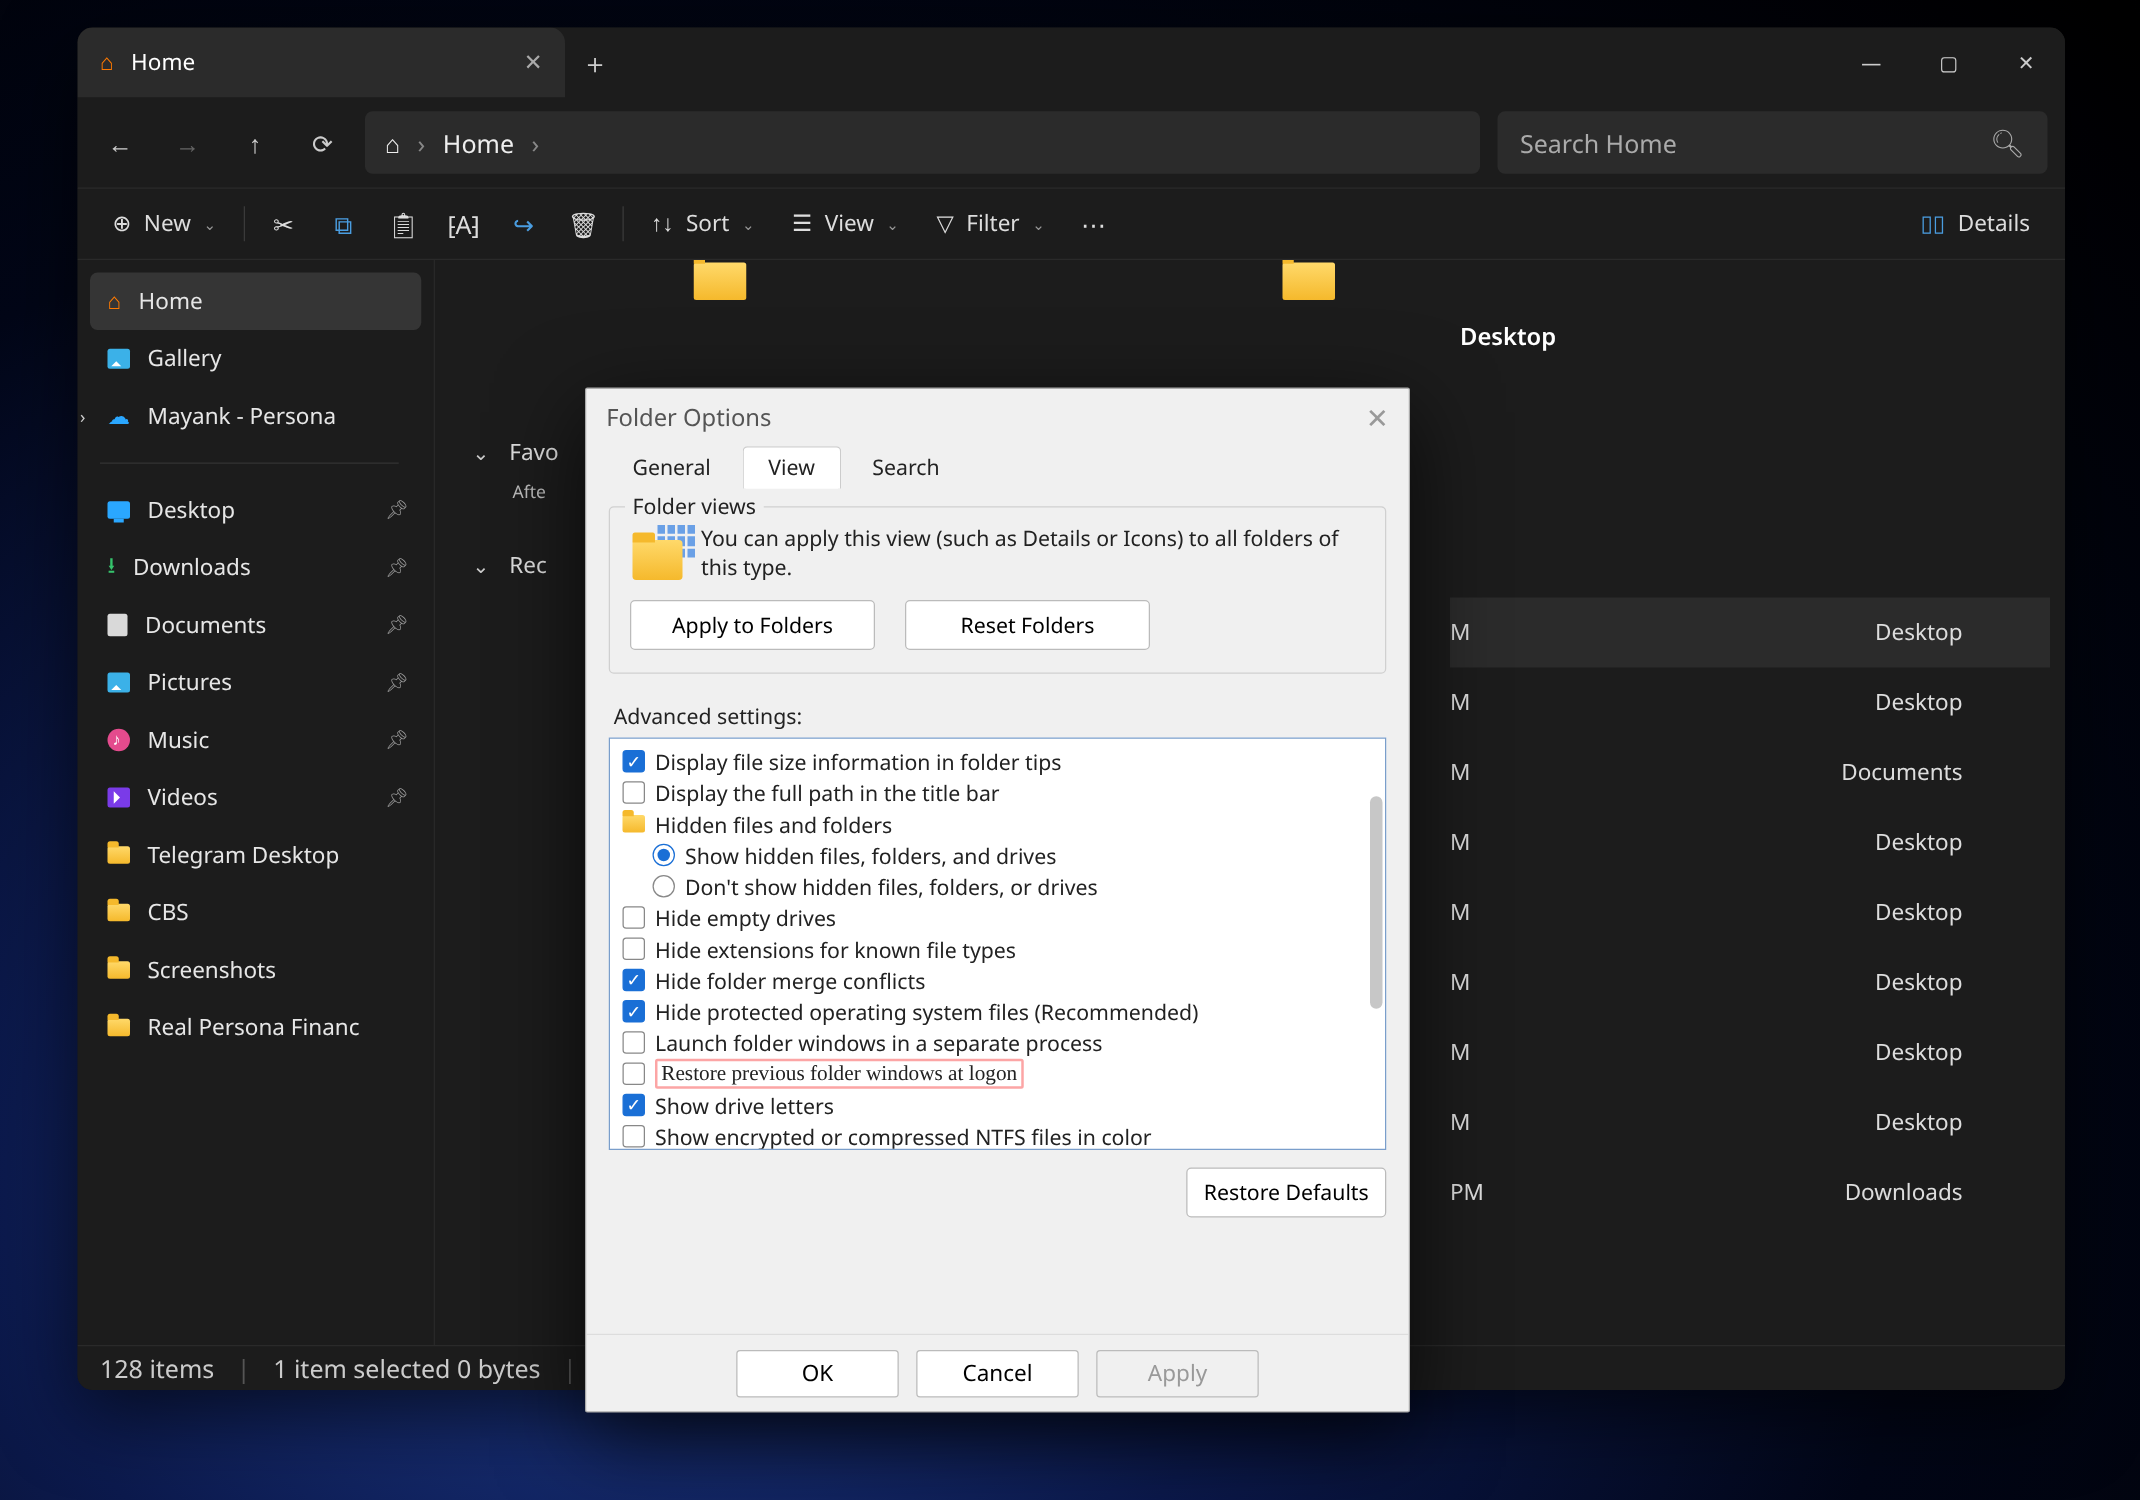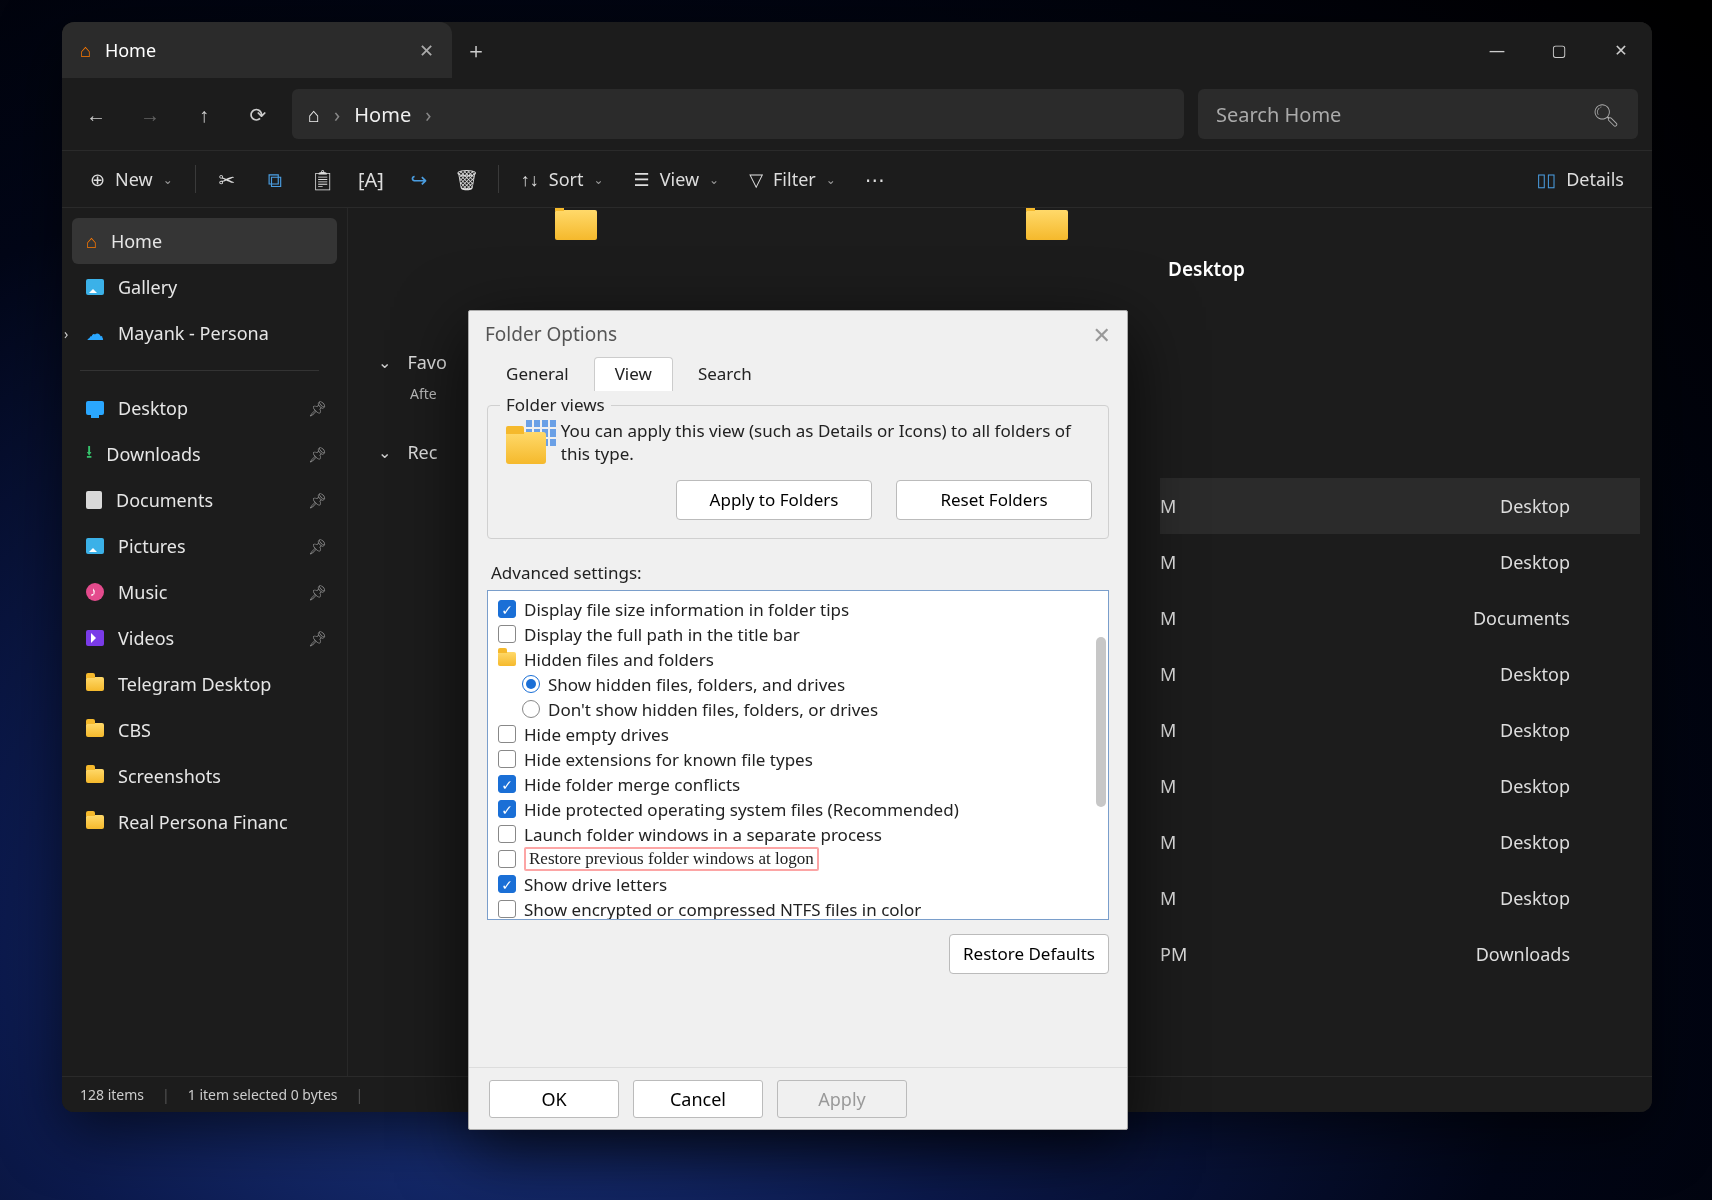--- a/index.html
+++ b/index.html
@@ -67,21 +67,21 @@
   position: absolute; right: 12px; height: 56px; width: 480px;
   display: flex; align-items: center; justify-content: space-between;
   font-size: 18px; padding-right: 70px;
 }
 .section-hdr { position: absolute; left: 30px; display: flex; align-items: center; gap: 16px; font-size: 18px; }
 .section-hdr .ch { font-size: 16px; color: #ccc; }
 
 .statusbar {
   height: 36px; background: #1c1c1c; border-top: 1px solid #2a2a2a;
   display: flex; align-items: center; padding: 0 18px; gap: 18px;
-  color: #ccc; font-size: 14px;
+  color: #ccc; font-size: 20px;
 }
 .statusbar .sep { color: #555; }
 
 
 .dialog {
   position: absolute; left: 468px; top: 295px; width: 660px; height: 820px;
   background: #f0f0f0; border: 1px solid #aaa; border-radius: 2px;
   box-shadow: 0 20px 70px rgba(0,0,0,.7);
   display: flex; flex-direction: column;
   color: #222; font-size: 17px; margin-top: 15px;
@@ -94,37 +94,37 @@
 .dlg-body { flex: 1; padding: 14px 18px; overflow: hidden; display: flex; flex-direction: column; }
 .groupbox { border: 1px solid #d0d0d0; border-radius: 4px; padding: 14px 16px 18px; position: relative; }
 .groupbox .legend { position: absolute; top: -13px; left: 12px; background: #f0f0f0; padding: 0 6px; font-size: 17px; }
 .fv-row { display: flex; gap: 8px; align-items: flex-start; }
 .fv-icon { width: 54px; height: 44px; position: relative; }
 .fv-icon .folder { width: 40px; height: 32px; background: linear-gradient(#ffd96a,#f5b92c); border-radius: 3px; position: absolute; left: 2px; top: 12px; }
 .fv-icon .folder::before { content:""; position:absolute; left:0; top:-6px; width:18px; height:8px; background:#f5b92c; border-radius:2px 2px 0 0; }
 .fv-icon .grid { position:absolute; left:22px; top:0; width:30px; height:26px; display:grid; grid-template:repeat(3,1fr)/repeat(4,1fr); gap:2px; }
 .fv-icon .grid span { background:#6aa0e6; }
 .fv-text { font-size: 17px; line-height: 1.35; }
-.fv-btns { margin-top: 14px; display: flex; gap: 24px; justify-content: flex-end; }
+.fv-btns { margin-top: 14px; display: flex; gap: 24px; justify-content: flex-start; }
 .dbtn { height: 40px; min-width: 196px; background: #fff; border: 1px solid #bbb; border-radius: 4px; font-size: 17px; cursor: pointer; }
 .adv-label { margin: 22px 0 6px 4px; font-size: 17px; }
 .adv-box { border: 1px solid #7a9ecb; background: #fff; height: 330px; overflow: hidden; position: relative; padding: 6px 10px; }
 .adv-box .scroll-th { position:absolute; right:2px; top:46px; width:10px; height:170px; background:#c7c7c7; border-radius:5px; }
 .adv-row { display: flex; align-items: center; gap: 8px; height: 25px; font-size: 17px; }
 .adv-row.indent { padding-left: 24px; }
 .chk { width: 18px; height: 18px; border: 1.5px solid #888; border-radius: 3px; display: inline-flex; align-items: center; justify-content: center; flex: 0 0 18px; }
 .chk.on { background: #1a6fd6; border-color: #1a6fd6; color: #fff; font-size: 14px; }
 .rad { width: 18px; height: 18px; border: 1.5px solid #888; border-radius: 50%; display: inline-flex; align-items: center; justify-content: center; flex: 0 0 18px; }
 .rad.on { border-color: #1a6fd6; }
 .rad.on::after { content:""; width:10px; height:10px; background:#1a6fd6; border-radius:50%; }
 .folder-mini { width: 18px; height: 14px; background: linear-gradient(#ffd96a,#f5b92c); border-radius: 2px; flex: 0 0 18px; position: relative; }
 .folder-mini::before { content:""; position:absolute; left:0; top:-4px; width:9px; height:5px; background:#f5b92c; border-radius:2px 2px 0 0; }
 .highlight { border: 2px solid #fca5a5; padding: 0 3px; border-radius: 2px; font-family: Liberation Serif, serif; }
 .restore-row { margin-top: 14px; display: flex; justify-content: flex-end; }
-.dlg-footer { height: 62px; border-top: 1px solid #ddd; display: flex; align-items: center; justify-content: flex-start; gap: 14px; padding: 3px 20px; }
+.dlg-footer { height: 62px; border-top: 1px solid #ddd; display: flex; align-items: center; justify-content: center; gap: 14px; padding: 3px 20px; }
 .fbtn { width: 130px; height: 38px; background: #fff; border: 1px solid #bbb; border-radius: 3px; font-size: 18px; cursor: pointer; }
 .fbtn.disabled { color: #999; background: #f0f0f0; }
 
 
 .ico-home { color:#ff7a00; font-size:18px; }
 .ico-pic { width:18px; height:16px; background:#3bb1e8; border-radius:2px; display:inline-block; position:relative; }
 .ico-pic::after{content:"";position:absolute;left:3px;bottom:2px;width:0;height:0;border:4px solid transparent;border-bottom-color:#fff;}
 .ico-cloud { color:#2aa7ff; font-size:18px; }
 .ico-monitor{ width:18px;height:14px;background:#2aa7ff;border-radius:2px;display:inline-block;position:relative;}
 .ico-monitor::after{content:"";position:absolute;left:5px;bottom:-3px;width:8px;height:3px;background:#2aa7ff;}

